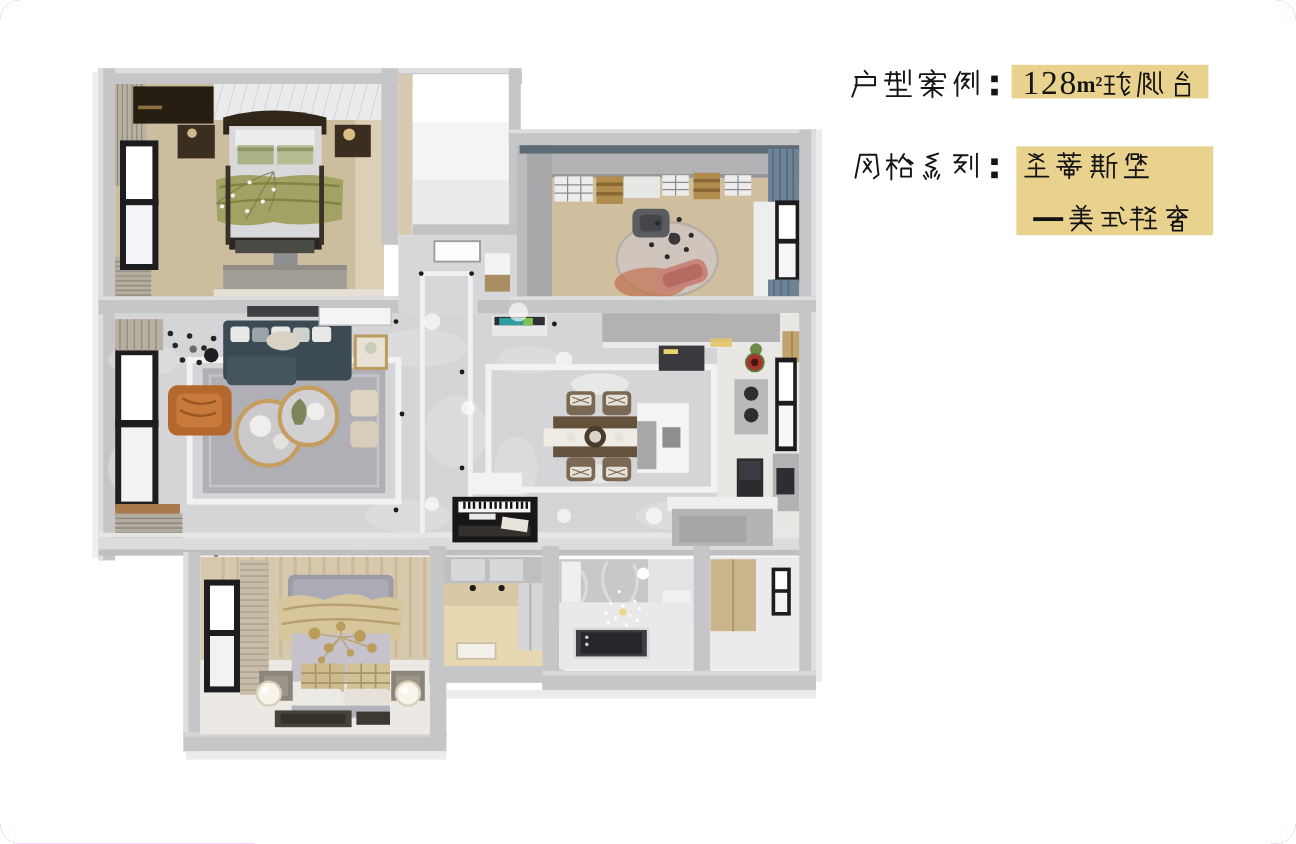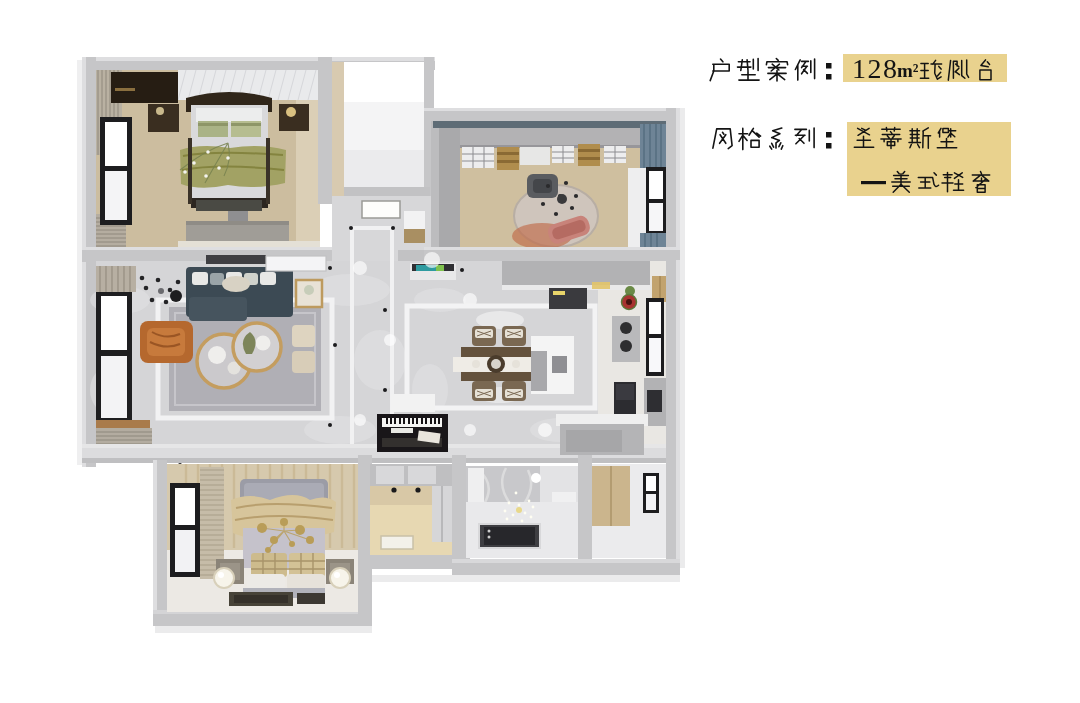--- a/index.html
+++ b/index.html
@@ -1,15 +1,15 @@
 <!DOCTYPE html>
 <html><head><meta charset="utf-8">
 <style>
 html,body{margin:0;padding:0;background:#ffffff;}
-#page{position:relative;width:1080px;height:703px;background:#d946ef;overflow:hidden;font-family:"Liberation Sans",sans-serif;}
+#page{position:relative;width:1080px;height:703px;background:#d946ef;overflow:hidden;font-family:"Liberation Sans",sans-serif;border-radius:17px;}
 </style></head>
 <body>
 
 <div id="page">
 <svg width="1080" height="703" viewBox="0 0 1080 703">
 
 <rect x="0" y="0" width="1080" height="703" fill="#ffffff"></rect>
 
 <rect x="82" y="57" width="353" height="13" fill="#c6c6c8"></rect>
       <rect x="82" y="57" width="353" height="4" fill="#dedee0"></rect>

